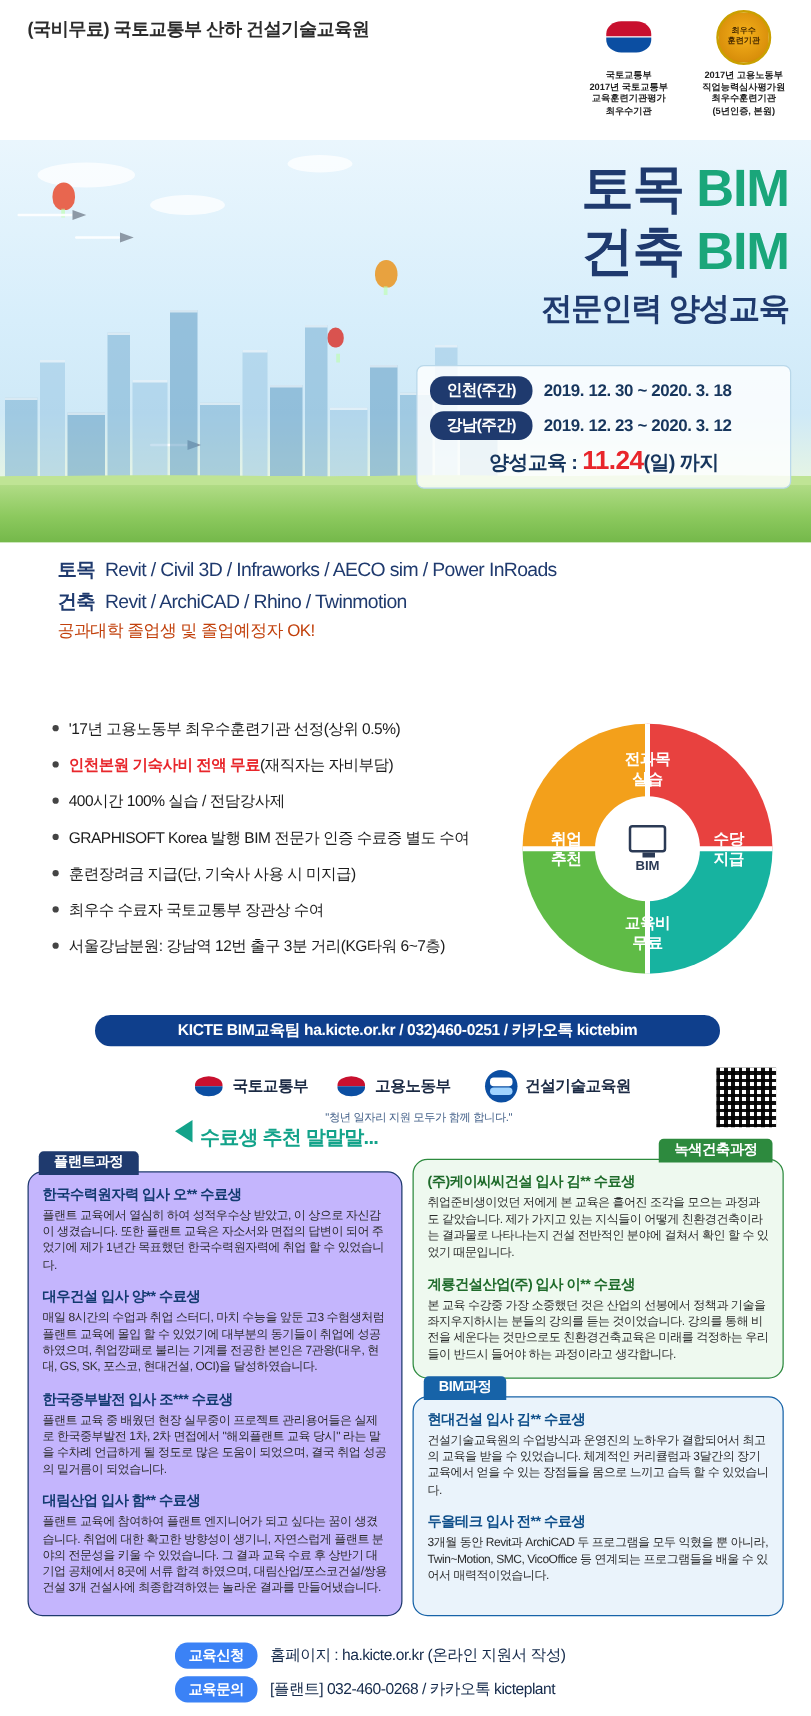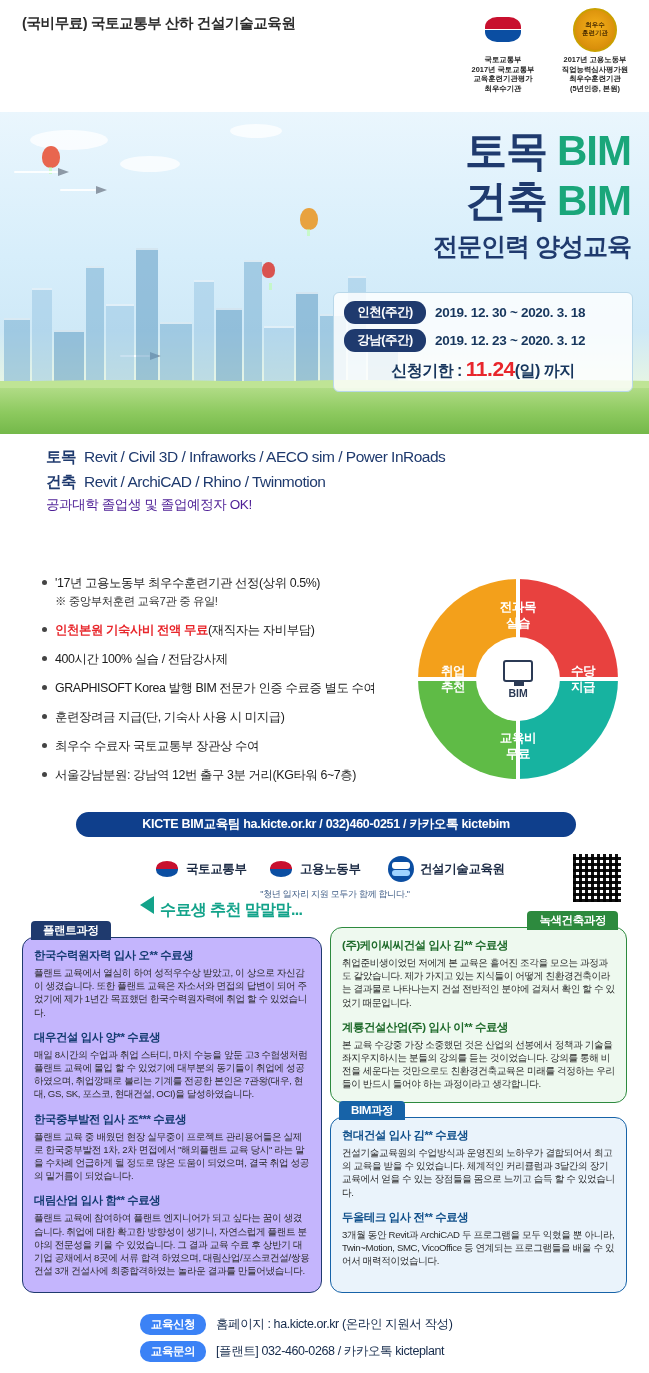--- a/index.html
+++ b/index.html
@@ -99,21 +99,21 @@
     padding: 3px 8px; border-radius: 11px; min-width: 82px; text-align: center; letter-spacing: -0.5px;
   }
   .date-val { font-size: 13.5px; color: #17365d; margin-left: 9px; font-weight: bold; letter-spacing: -0.3px; }
   .deadline { text-align: center; font-size: 16px; font-weight: bold; color: #17365d; margin-top: 4px; letter-spacing: -0.5px; }
   .deadline .big { color: #e8262b; font-size: 21px; }
 
   
   .courses { position: absolute; left: 46px; top: 444px; width: 560px; }
   .c-line { font-size: 15.5px; color: #1f3a6e; line-height: 25px; letter-spacing: -0.5px; }
   .c-line .lbl { font-weight: bold; margin-right: 8px; }
-  .c-red { color: #4c1d95; font-size: 13.5px; line-height: 21px; letter-spacing: -0.4px; }
+  .c-red { color: #c2410c; font-size: 13.5px; line-height: 21px; letter-spacing: -0.4px; }
 
   
   .mid { position: absolute; left: 0; top: 575px; width: 649px; height: 230px; }
   .bullets { position: absolute; left: 40px; top: 0; width: 370px; }
   .bullet { position: relative; padding-left: 15px; font-size: 12.4px; color: #1c1c1c; line-height: 16px; margin-bottom: 13px; letter-spacing: -0.4px; }
   .bullet::before { content: ""; position: absolute; left: 2px; top: 5px; width: 5px; height: 5px; border-radius: 50%; background: #444; }
   .bullet .note { display: block; font-size: 11.4px; color: #333; margin-top: 2px; }
   .bullet .hl { color: #e8262b; font-weight: bold; }
 
   .donut { position: absolute; left: 418px; top: 4px; width: 200px; height: 200px; }
@@ -289,40 +289,39 @@
     <div class="date-box">
       <div class="date-row">
         <span class="date-tag">인천(주간)</span>
         <span class="date-val">2019. 12. 30 ~ 2020. 3. 18</span>
       </div>
       <div class="date-row">
         <span class="date-tag">강남(주간)</span>
         <span class="date-val">2019. 12. 23 ~ 2020. 3. 12</span>
       </div>
       <div class="deadline">
-        <span>신청기한 : </span><span class="big">11.24</span><span>(일) 까지</span>
+        <span>양성교육 : </span><span class="big">11.24</span><span>(일) 까지</span>
       </div>
     </div>
   </div>
 
   <div class="courses">
     <div class="c-line">
       <span class="lbl">토목</span><span>Revit / Civil 3D / Infraworks / AECO sim / Power InRoads</span>
     </div>
     <div class="c-line">
       <span class="lbl">건축</span><span>Revit / ArchiCAD / Rhino / Twinmotion</span>
     </div>
     <div class="c-red">공과대학 졸업생 및 졸업예정자 OK!</div>
   </div>
 
   <div class="mid">
     <div class="bullets">
       <div class="bullet">
         <span>'17년 고용노동부 최우수훈련기관 선정(상위 0.5%)</span>
-        <span class="note">※ 중앙부처훈련 교육7관 중 유일!</span>
       </div>
       <div class="bullet">
         <span class="hl">인천본원 기숙사비 전액 무료</span><span>(재직자는 자비부담)</span>
       </div>
       <div class="bullet">
         <span>400시간 100% 실습 / 전담강사제</span>
       </div>
       <div class="bullet">
         <span>GRAPHISOFT Korea 발행 BIM 전문가 인증 수료증 별도 수여</span>
       </div>

